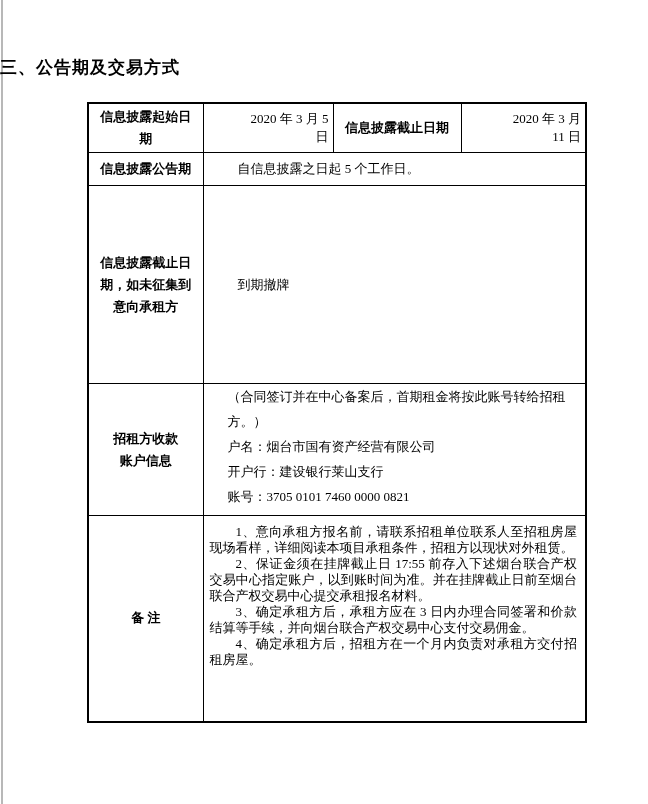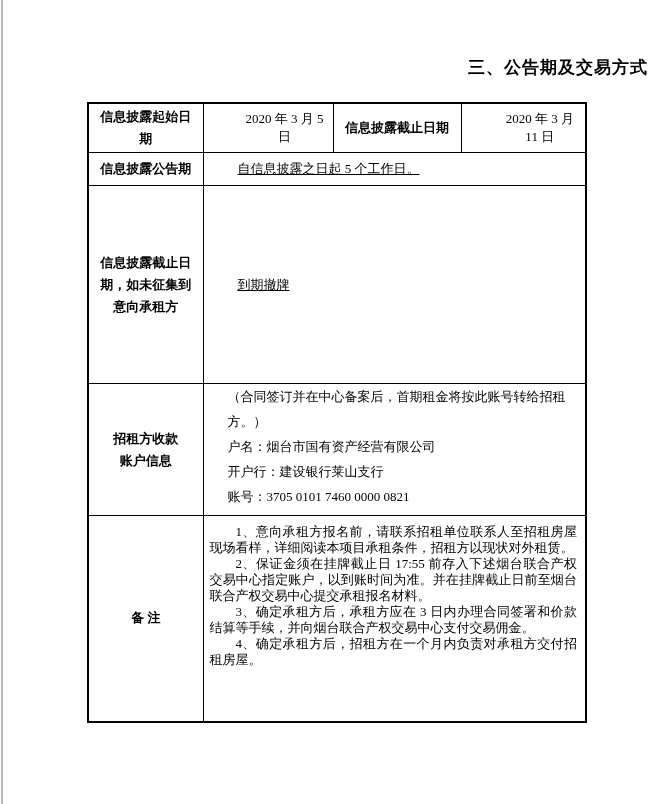--- a/index.html
+++ b/index.html
@@ -22,21 +22,21 @@
     width: 2px;
     height: 804px;
     background: #b8b8b8;
   }
   .doc-title {
     position: absolute;
     top: 56px;
     left: 0;
     width: 648px;
     margin: 0;
-    text-align: right;
+    text-align: left;
     font-size: 17px;
     font-weight: bold;
     letter-spacing: 1px;
   }
   table.notice-table {
     position: absolute;
     left: 87px;
     top: 102px;
     width: 498px;
     border-collapse: collapse;
@@ -56,30 +56,30 @@
     text-align: center;
     line-height: 22px;
     padding: 2px 5px;
   }
   tr.r1 { height: 45px; }
   tr.r2 { height: 33px; }
   tr.r3 { height: 198px; }
   tr.r4 { height: 63px; }
   tr.r5 { height: 115px; }
   tr.r6 { height: 206px; }
-  td.center-val { text-align: center; padding-left: 37px; }
+  td.center-val { text-align: right; padding-left: 37px; }
   td.para-cell { padding: 4px 8px; }
   .para-cell p {
     margin: 0;
     text-indent: 2em;
     line-height: 25px;
     text-align: justify;
   }
   td.plain-cell { padding: 4px 8px; }
-  .plain-cell .line { text-indent: 2em; line-height: 24px; text-decoration: underline; }
+  .plain-cell .line { text-indent: 2em; line-height: 24px; }
   td.acct-cell { padding: 0 8px 6px 24px; }
   .acct-cell .acct-line {
     margin: 0;
     line-height: 25px;
   }
   td.remark-cell {
     vertical-align: top;
     padding: 8px 8px 4px 6px;
   }
   .remark-cell p {

